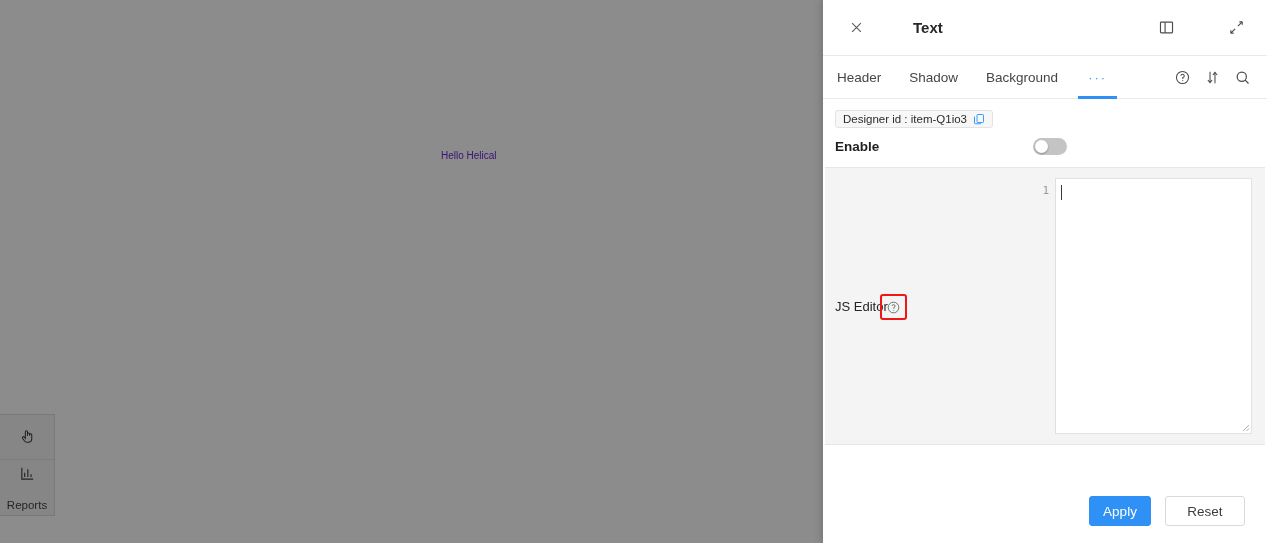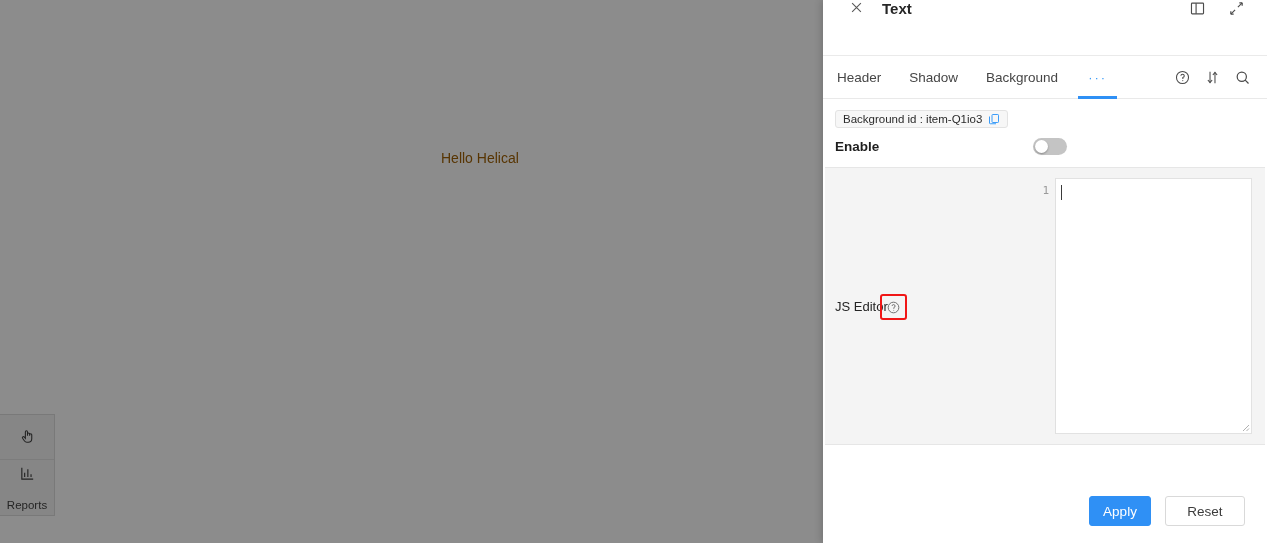--- a/index.html
+++ b/index.html
@@ -65,22 +65,22 @@
   }
   #canvas-area {
     position: absolute;
     left: 0; top: 33px;
     width: 1267px; height: 510px;
     background: #ffffff;
   }
   #hello-text {
     position: absolute;
     left: 441px; top: 117px;
-    font-size: 14px;
-    color: #a16207;
+    font-size: 10px;
+    color: #6d28d9;
     white-space: nowrap;
   }
   
   #left-dock {
     position: absolute;
     left: 0; top: 381px;
     width: 54px;
     background: #f4f4f4;
     border: 1px solid #dcdcdc;
     border-left: none;
@@ -115,24 +115,25 @@
     width: 444px; height: 543px;
     background: #ffffff;
     box-shadow: -2px 0 7px rgba(0,0,0,0.16);
     display: flex;
     flex-direction: column;
     box-sizing: border-box;
   }
   #panel-header {
     height: 55px;
     display: flex;
-    align-items: flex-start;
+    align-items: center;
     padding: 0 22px 0 26px;
     border-bottom: 1px solid #eaeaea;
     flex: none;
+    gap: 31px;
   }
   #panel-close {
     color: #5a5a5a;
     line-height: 0;
     cursor: pointer;
     margin-right: 18px;
   }
   #panel-title {
     font-size: 15px;
     font-weight: bold;
@@ -436,21 +437,21 @@
     <div class="tab-icon">
       <svg width="17" height="17" viewBox="0 0 24 24" fill="none" stroke="#4a4a4a" stroke-width="1.7">
         <circle cx="11" cy="11" r="6.5"></circle>
         <path d="M15.8 15.8 L20.5 20.5"></path>
       </svg>
     </div>
   </div>
 
   <div id="component-id-row">
     <span id="component-id-chip">
-      <span>Background id : item-Q1io3</span>
+      <span>Designer id : item-Q1io3</span>
       <span id="copy-icon">
         <svg width="12" height="12" viewBox="0 0 24 24" fill="none" stroke="#3b9cf8" stroke-width="2">
           <rect x="8" y="3" width="13" height="16" rx="1.5"></rect>
           <path d="M16 21.5 H4.5 a1.5 1.5 0 0 1 -1.5 -1.5 V7"></path>
         </svg>
       </span>
     </span>
   </div>
 
   <div id="enable-row">

